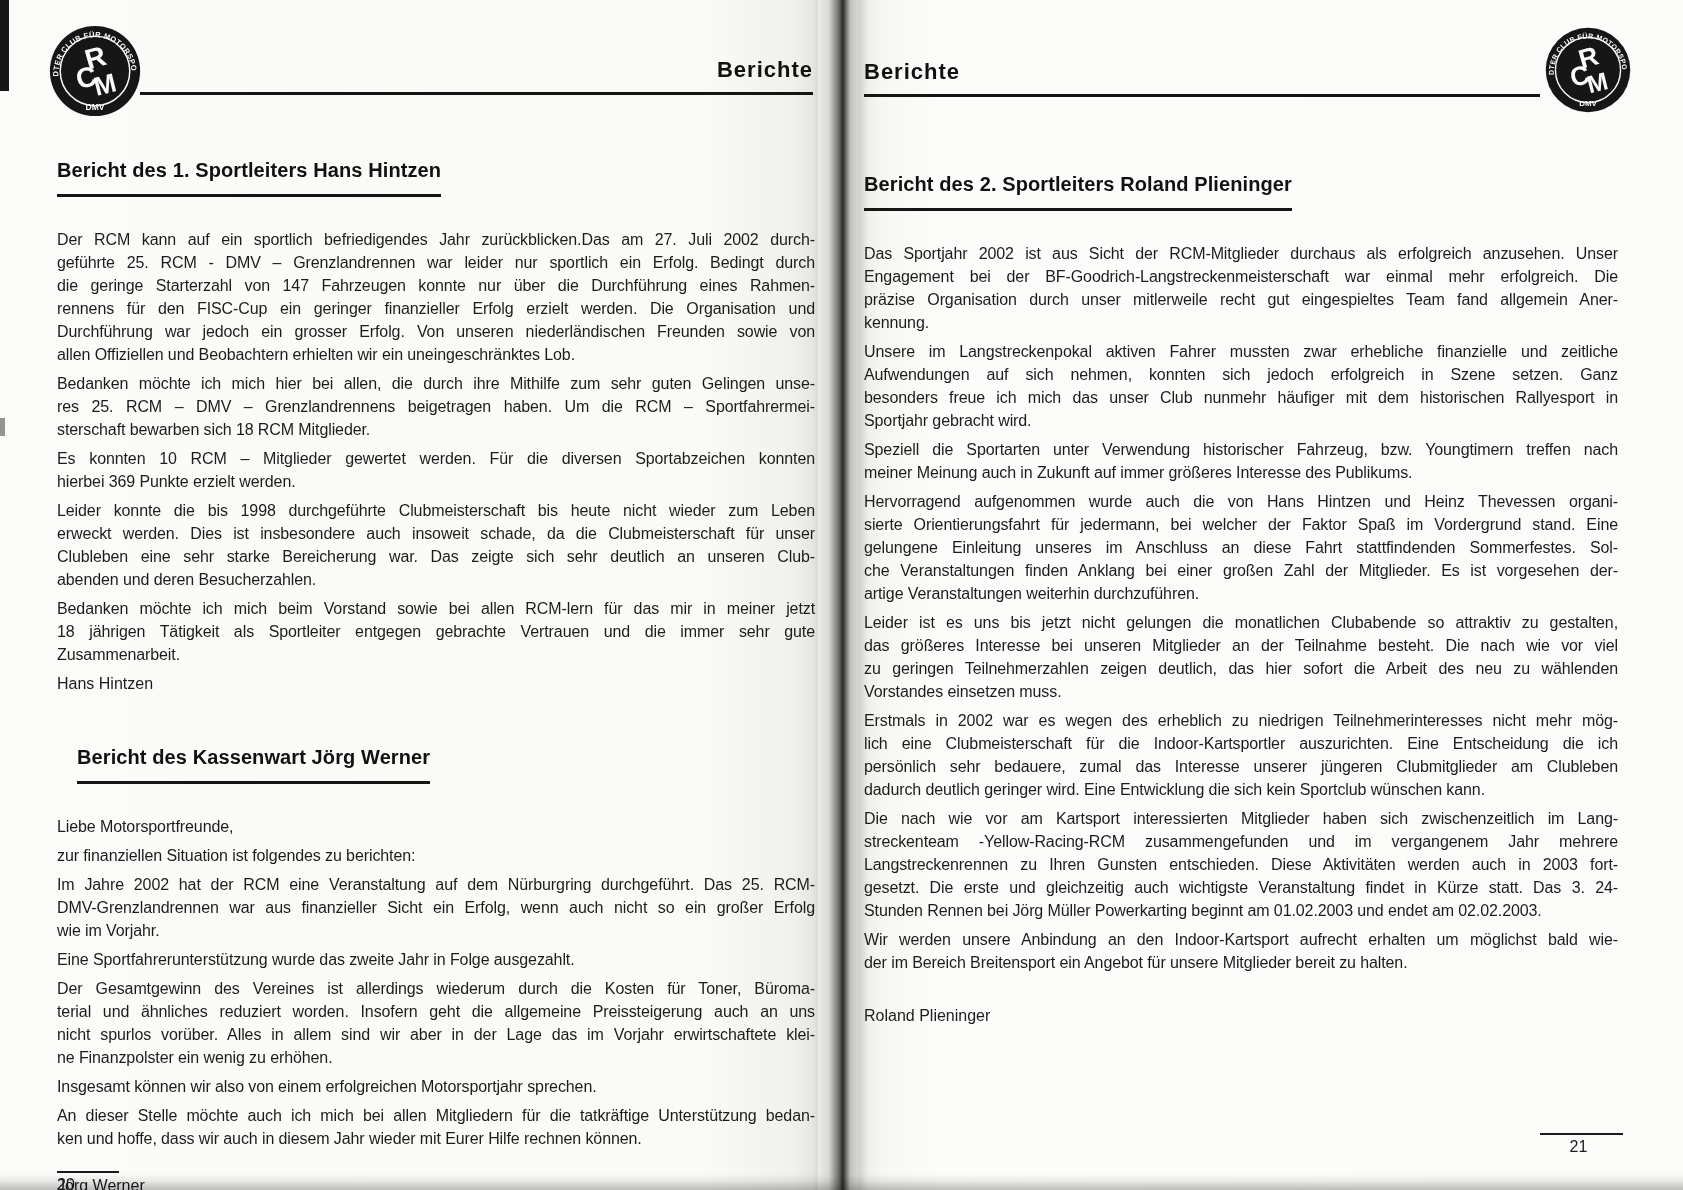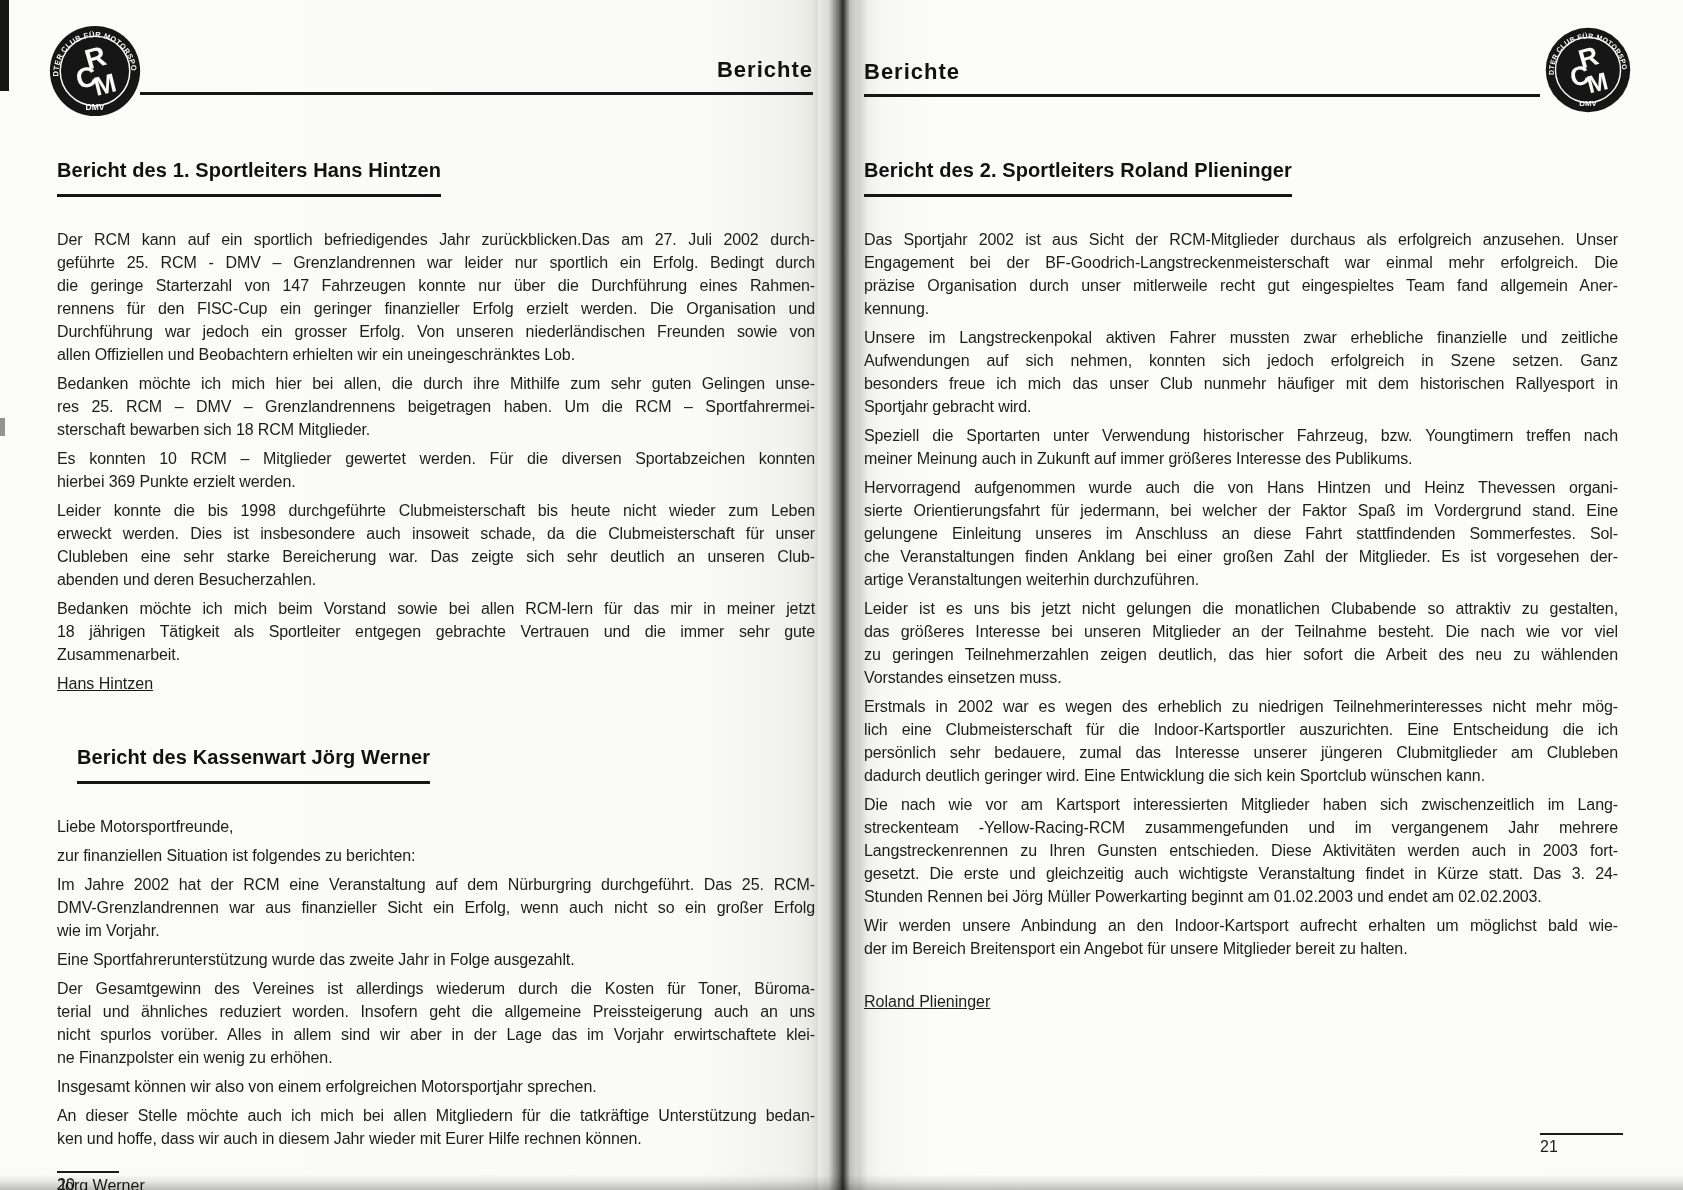--- a/index.html
+++ b/index.html
@@ -48,29 +48,29 @@
   .sect-title {
     display:inline-block; font-size:20px; font-weight:bold; color:#111;
     border-bottom:3px solid #151515; padding-bottom:12px; letter-spacing:0.1px;
   }
   .para { margin:0 0 6px 0; font-size:16px; letter-spacing:-0.1px; }
   .para .ln {
     line-height:23px; min-height:23px;
     text-align:justify; text-align-last:justify;
   }
   .para .ln.last { text-align-last:left; }
-  .signature { margin-top:3px; font-size:16px; line-height:23px;text-decoration:underline; }
+  .signature { margin-top:3px; font-size:16px; line-height:23px; }
   .signature.sig-gap { margin-top:24px; }
   .signature.sig-gap-lg { margin-top:30px; }
 
   
   .pagenum { position:absolute; font-size:16px; }
   .pagenum .rule { border-top:2px solid #1a1a1a; margin-bottom:2px; }
   .pagenum .num { line-height:20px; }
-  .pagenum.pn-right .num { text-align:left; padding-right:6px; }
+  .pagenum.pn-right .num { text-align:center; padding-right:6px; }
 </style>
 </head>
 <body>
 
 <section class="page page-left">
 
   <div class="logo" style="left:48px; top:24px; width:94px; height:94px;">
     <svg viewBox="0 0 100 100" width="94" height="94">
       <circle cx="50" cy="50" r="48" fill="#161616"></circle>
       <circle cx="50" cy="50" r="37" fill="none" stroke="#fbfbf9" stroke-width="1.6"></circle>
@@ -178,21 +178,21 @@
       </text>
       <text x="50" y="91" font-size="9" font-weight="bold" fill="#fbfbf9" text-anchor="middle">DMV</text>
       <g fill="#fbfbf9" font-weight="bold">
         <text x="51" y="46" font-size="30" text-anchor="middle" transform="rotate(-16 51 38)">R</text>
         <text x="41" y="67" font-size="30" text-anchor="middle" transform="rotate(-12 41 59)">C</text>
         <text x="61" y="74" font-size="28" text-anchor="middle" transform="rotate(-14 61 66)">M</text>
       </g>
     </svg>
   </div>
 
-  <div class="content" style="left:6px; top:142px; width:754px;">
+  <div class="content" style="left:6px; top:156px; width:754px;">
     <div class="sect-title-wrap">
       <h2 class="sect-title">Bericht des 2. Sportleiters Roland Plieninger</h2>
     </div>
     <div class="para">
         <div class="ln">Das Sportjahr 2002 ist aus Sicht der RCM-Mitglieder durchaus als erfolgreich anzusehen. Unser</div>
         <div class="ln">Engagement bei der BF-Goodrich-Langstreckenmeisterschaft war einmal mehr erfolgreich. Die</div>
         <div class="ln">präzise Organisation durch unser mitlerweile recht gut eingespieltes Team fand allgemein Aner-</div>
         <div class="ln last">kennung.</div>
       </div>
     <div class="para">

